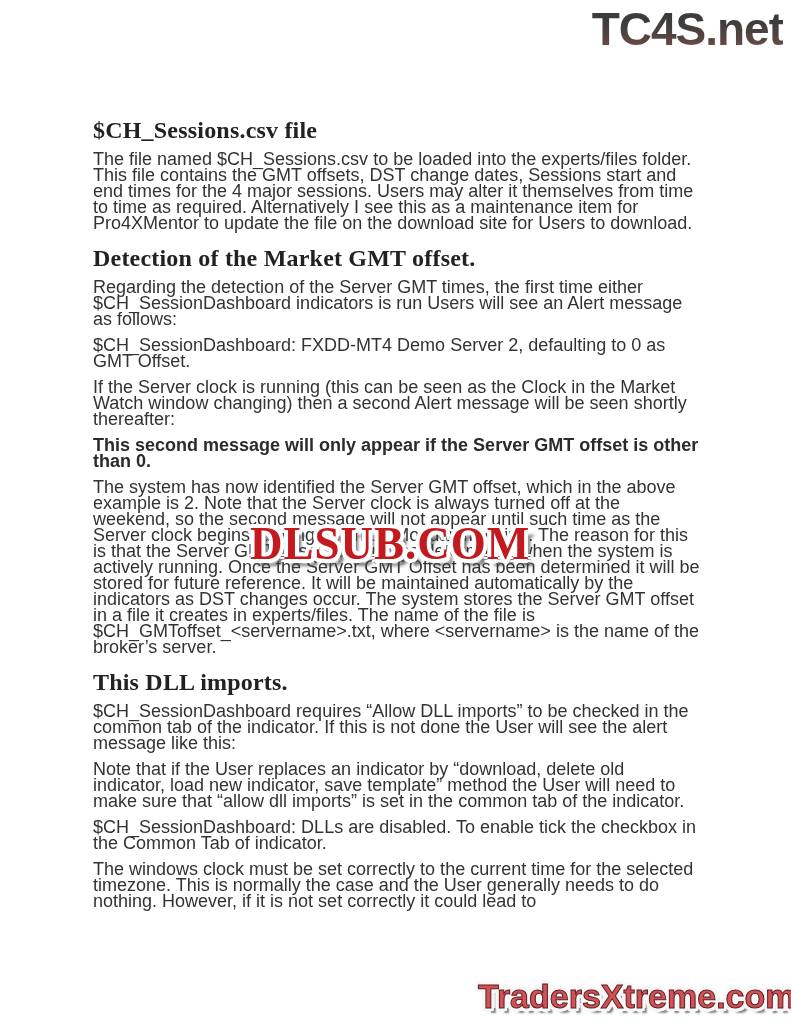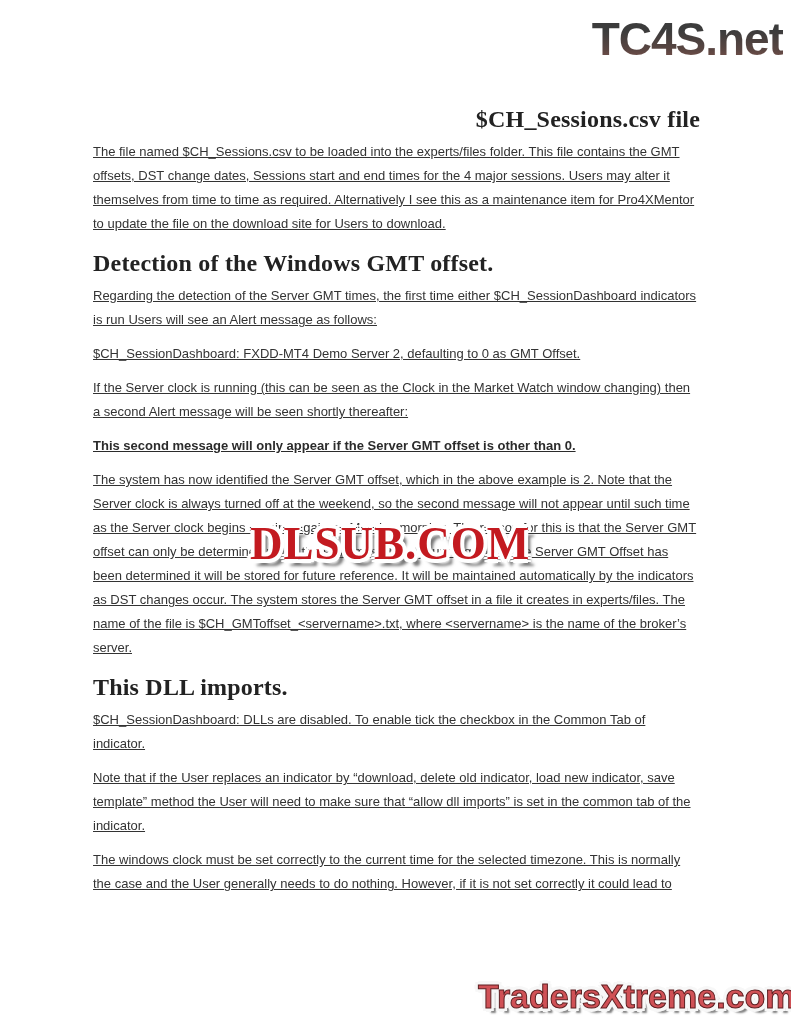--- a/index.html
+++ b/index.html
@@ -17,34 +17,33 @@
   }
   h1 {
     font-family:"Liberation Serif", serif;
     font-weight:700;
     font-size:24px;
     line-height:27px;
     color:#222222;
     letter-spacing:0.2px;
     margin:14px 0 7px 0;
   }
-  h1.first { margin-top:1px;text-align:right; }
+  h1.first { margin-top:12px; }
   p {
-    font-size:13px;
-    line-height:24px;
+    font-size:18px;
+    line-height:16px;
     color:#333333;
     margin:0 0 10px 0;
-    text-decoration:underline;
   }
   p.bold { font-weight:700; color:#2b2b2b; }
 
   
   .tc4s {
     position:absolute;
-    top:12px; right:8px;
+    top:2px; right:8px;
     font-family:"Liberation Sans", sans-serif;
     font-weight:700;
     font-size:46px;
     letter-spacing:-1px;
     background:linear-gradient(#3c3c3c 35%, #5a4642 70%, #8a5850 100%);
     -webkit-background-clip:text;
     background-clip:text;
     -webkit-text-fill-color:transparent;
     color:#3c3c3c;
   }
@@ -88,29 +87,30 @@
 </head>
 <body>
 
 <div class="tc4s">TC4S.net</div>
 
 <div class="content">
 
   <h1 class="first">$CH_Sessions.csv file</h1>
   <p>The file named $CH_Sessions.csv to be loaded into the experts/files folder. This file contains the GMT offsets, DST change dates, Sessions start and end times for the 4 major sessions. Users may alter it themselves from time to time as required. Alternatively I see this as a maintenance item for Pro4XMentor to update the file on the download site for Users to download.</p>
 
-  <h1>Detection of the Windows GMT offset.</h1>
+  <h1>Detection of the Market GMT offset.</h1>
   <p>Regarding the detection of the Server GMT times, the first time either $CH_SessionDashboard indicators is run Users will see an Alert message as follows:</p>
   <p>$CH_SessionDashboard: FXDD-MT4 Demo Server 2, defaulting to 0 as GMT Offset.</p>
   <p>If the Server clock is running (this can be seen as the Clock in the Market Watch window changing) then a second Alert message will be seen shortly thereafter:</p>
   <p class="bold">This second message will only appear if the Server GMT offset is other than 0.</p>
   <p>The system has now identified the Server GMT offset, which in the above example is 2. Note that the Server clock is always turned off at the weekend, so the second message will not appear until such time as the Server clock begins running again on Monday morning. The reason for this is that the Server GMT offset can only be determined when the system is actively running. Once the Server GMT Offset has been determined it will be stored for future reference. It will be maintained automatically by the indicators as DST changes occur. The system stores the Server GMT offset in a file it creates in experts/files. The name of the file is $CH_GMToffset_&lt;servername&gt;.txt, where &lt;servername&gt; is the name of the broker’s server.</p>
 
   <h1>This DLL imports.</h1>
+  <p>$CH_SessionDashboard  requires “Allow DLL imports” to be checked in the common tab of the indicator. If this is not done the User will see the alert message like this:</p>
+  <p>Note that if the User replaces an indicator by “download, delete old indicator, load new indicator, save template” method the User  will need to make sure that “allow dll imports” is set in the common tab of the indicator.</p>
   <p>$CH_SessionDashboard: DLLs are disabled.  To enable tick the checkbox in the Common Tab of indicator.</p>
-  <p>Note that if the User replaces an indicator by “download, delete old indicator, load new indicator, save template” method the User  will need to make sure that “allow dll imports” is set in the common tab of the indicator.</p>
 
   <p>The windows clock must be set correctly to the current time for the selected timezone. This is normally the case and the User generally needs to do nothing. However, if it is not set correctly it could lead to</p>
 
 </div>
 
 <div class="dlsub">DLSUB.COM</div>
 <div class="traders">TradersXtreme.com</div>
 
 </body></html>

